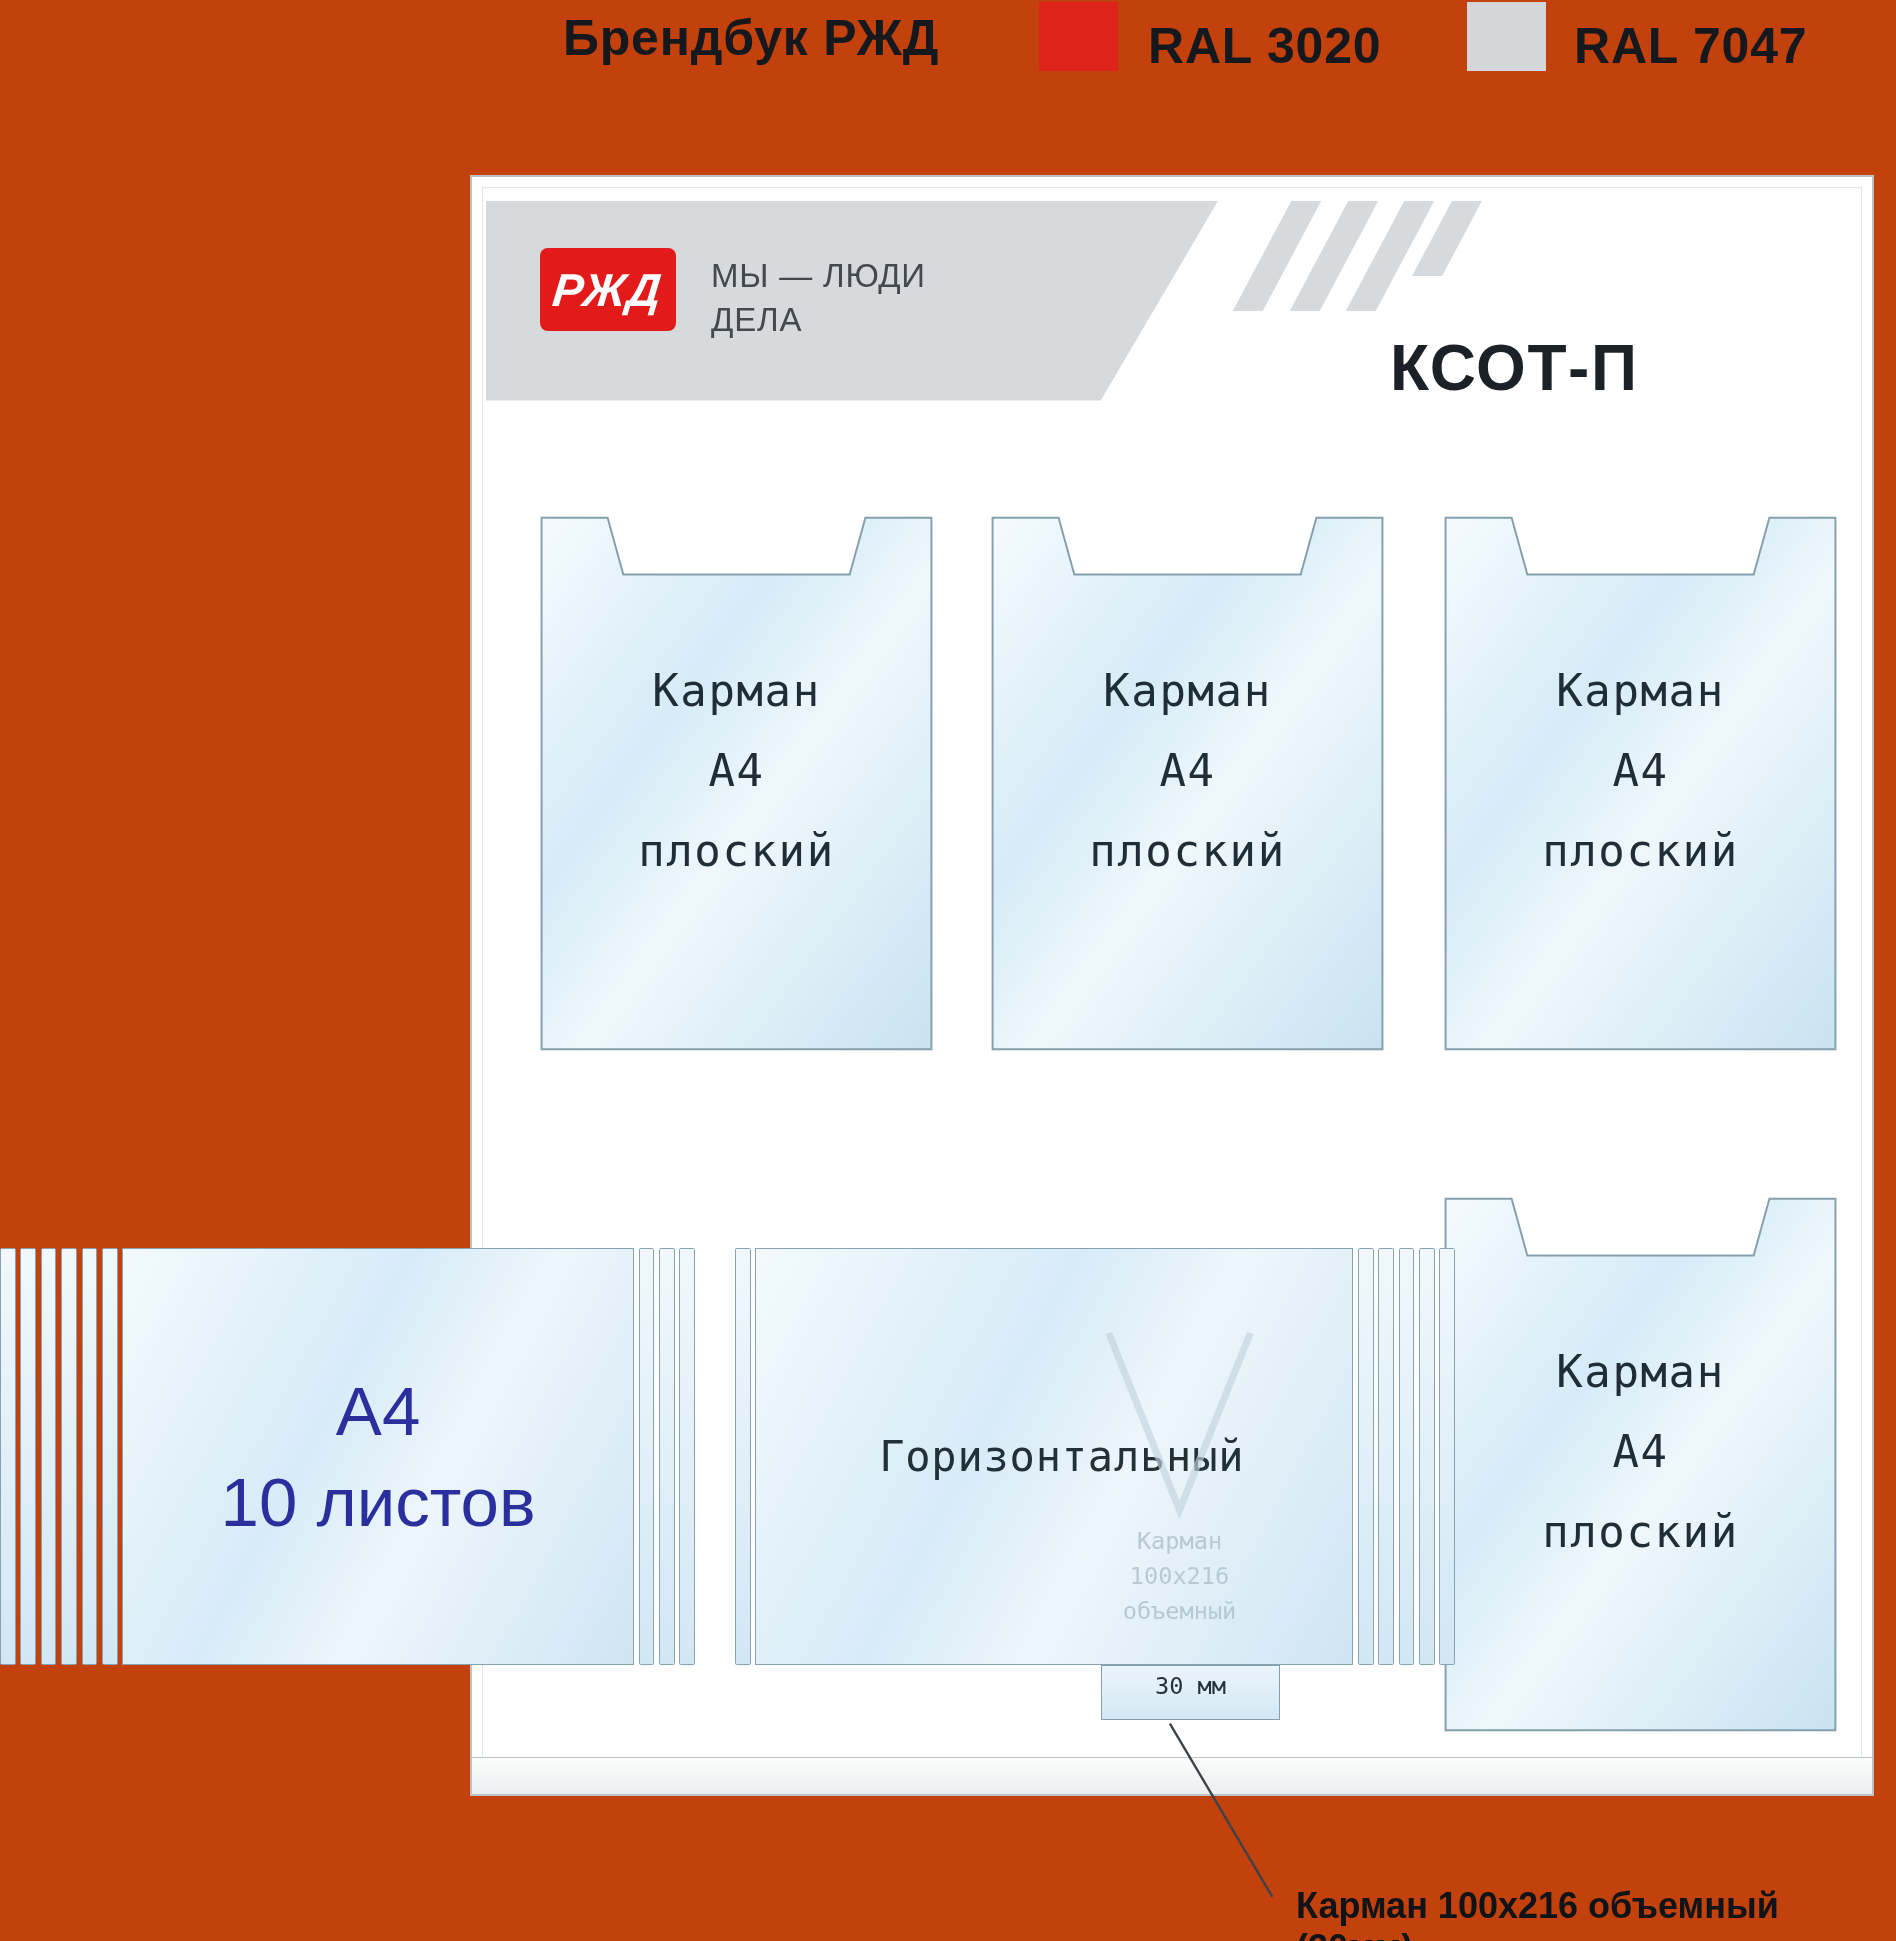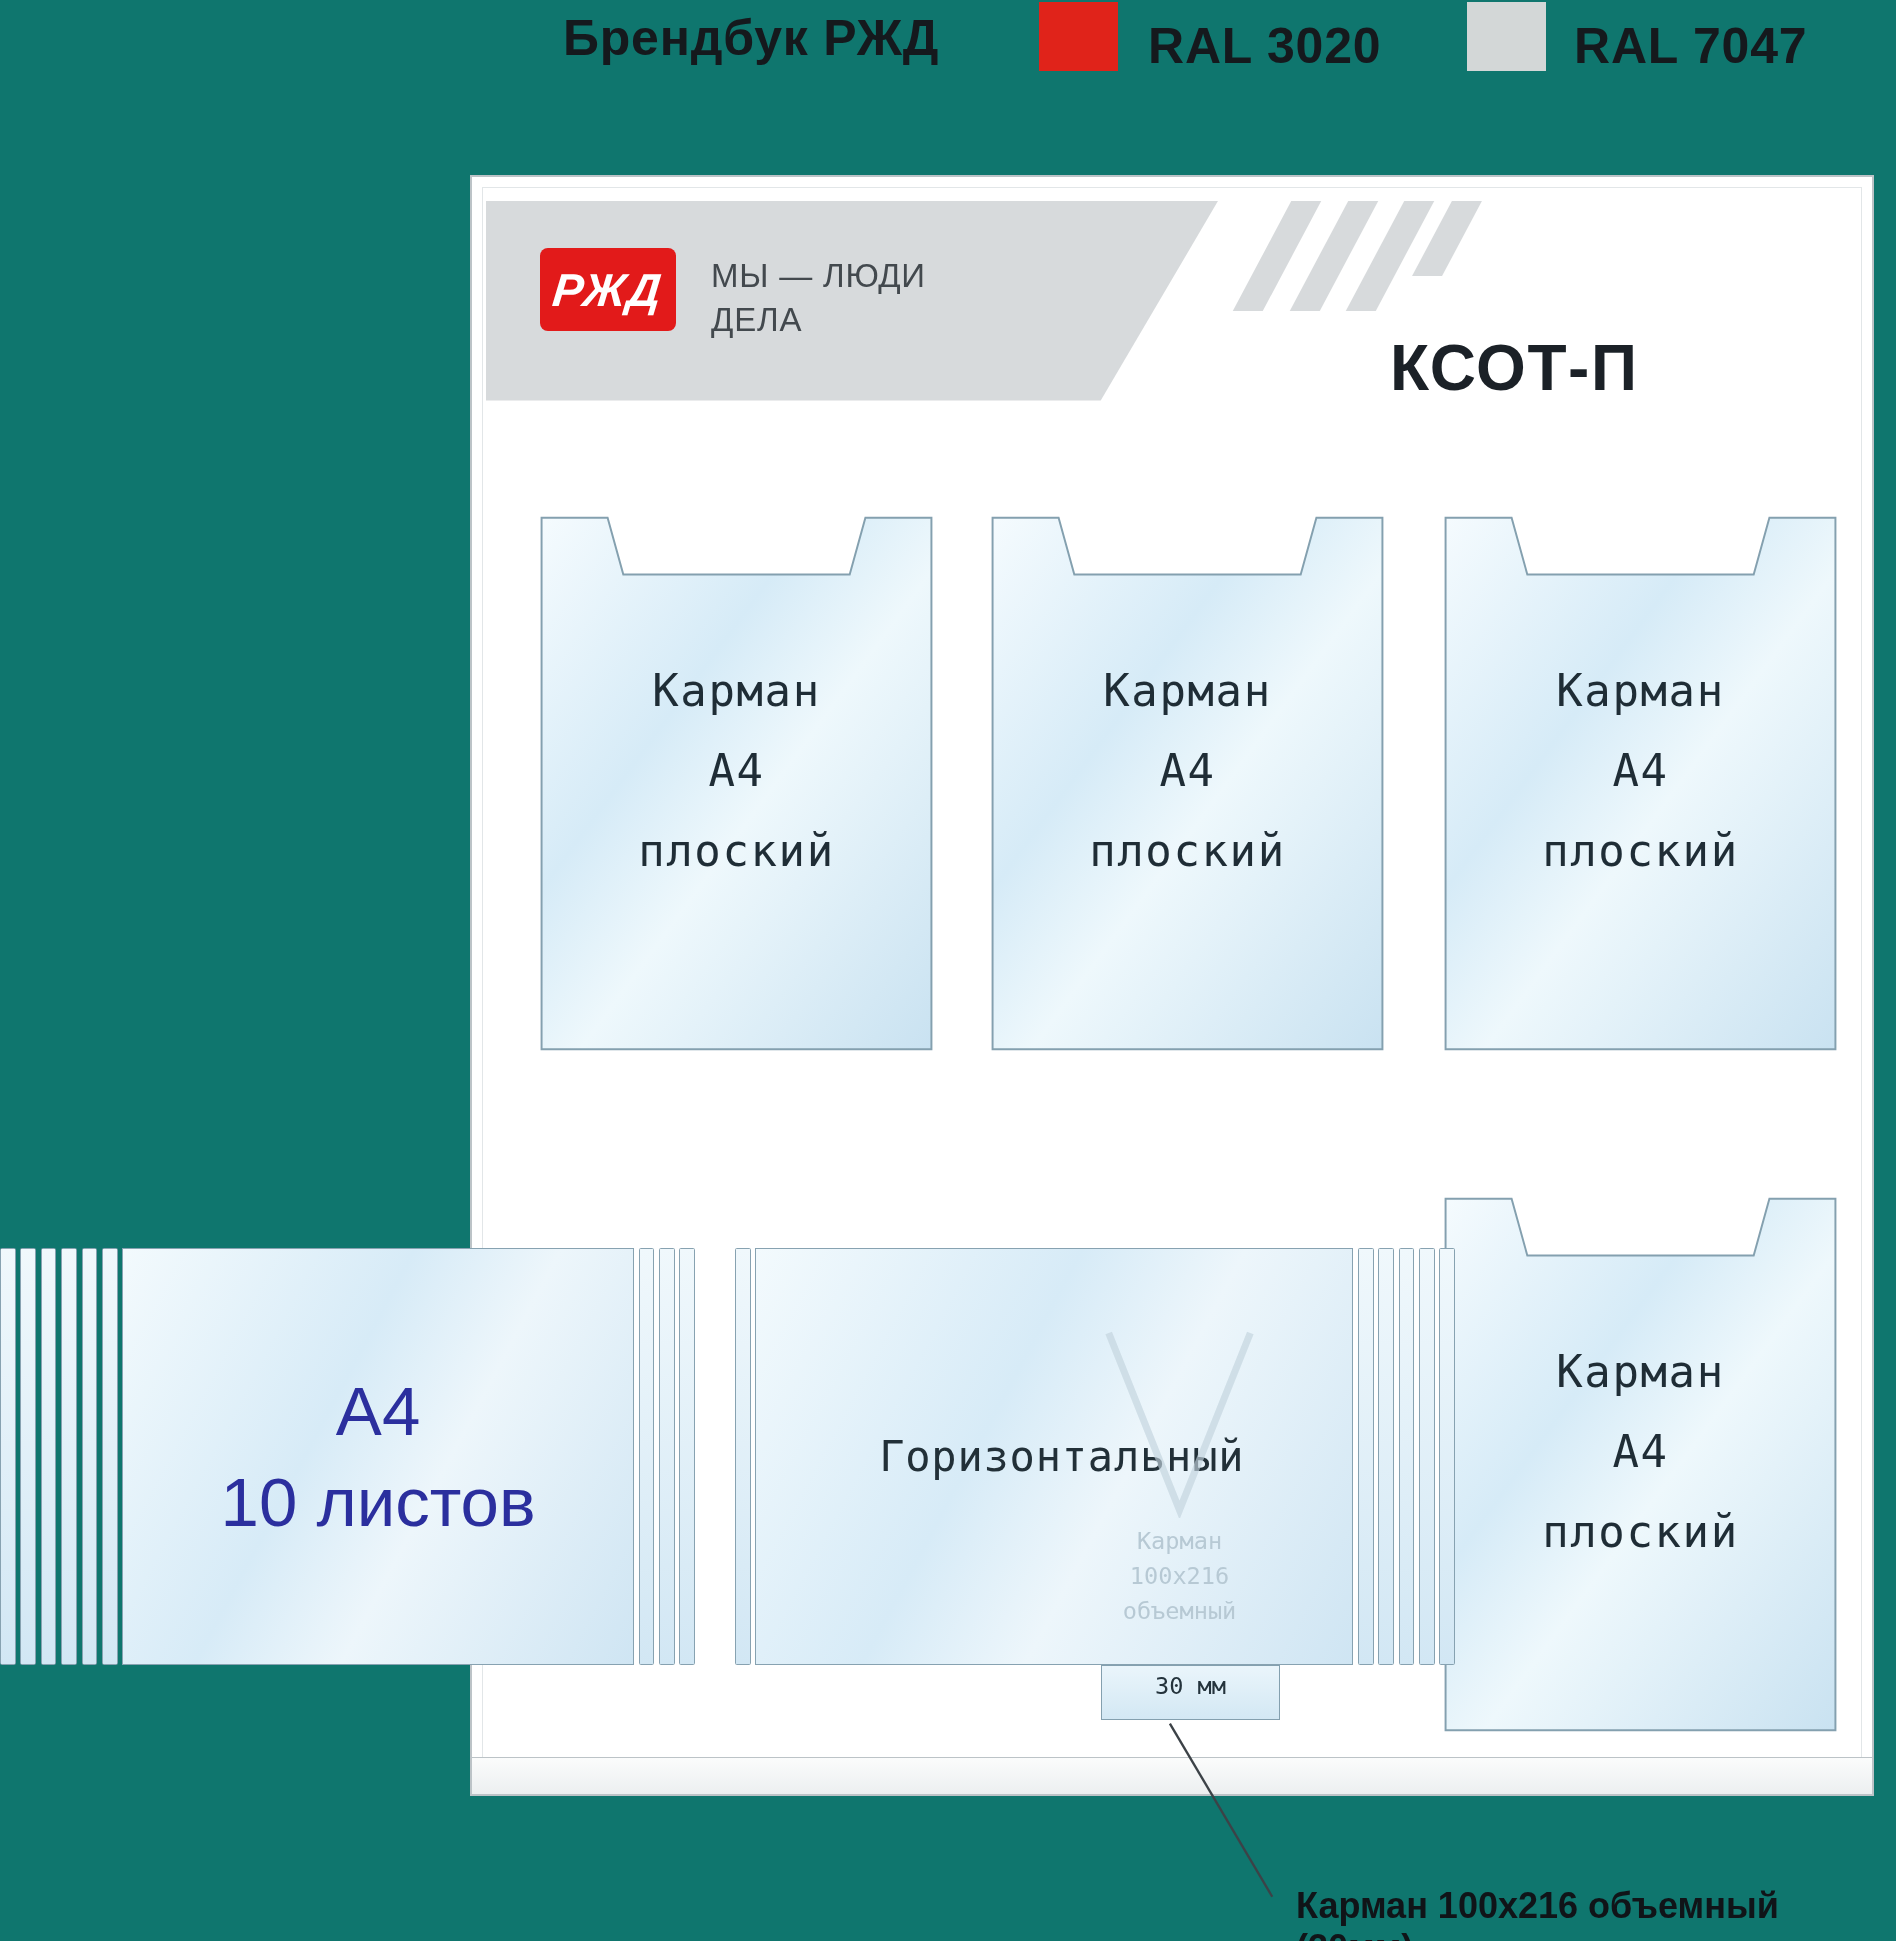--- a/index.html
+++ b/index.html
@@ -1,16 +1,16 @@
 <!DOCTYPE html>
 <html style="font-size:12.6px"><head>
 <meta charset="utf-8">
 <style>
   html,body{margin:0;padding:0;background:#ffffff;}
-  #page{position:relative;width:1896px;height:1941px;overflow:hidden;background:#0f766e;
+  #page{position:relative;width:1896px;height:1941px;overflow:hidden;background:#c2410c;
         font-family:"Liberation Sans",sans-serif;}
 
   
   .hdr-title{position:absolute;left:563px;top:9.4px;font-size:50px;font-weight:800;color:#15191d;letter-spacing:0.8px;}
   .swatch{position:absolute;top:1.6px;width:79px;height:69px;}
   .sw-red{left:1039px;}
   .sw-gray{left:1467px;}
   .ral-label{position:absolute;top:9.4px;font-size:50px;font-weight:800;color:#15191d;letter-spacing:0.8px;margin-top:8px;}
   .ral-red-lbl{left:1148px;}
   .ral-gray-lbl{left:1574px;}

